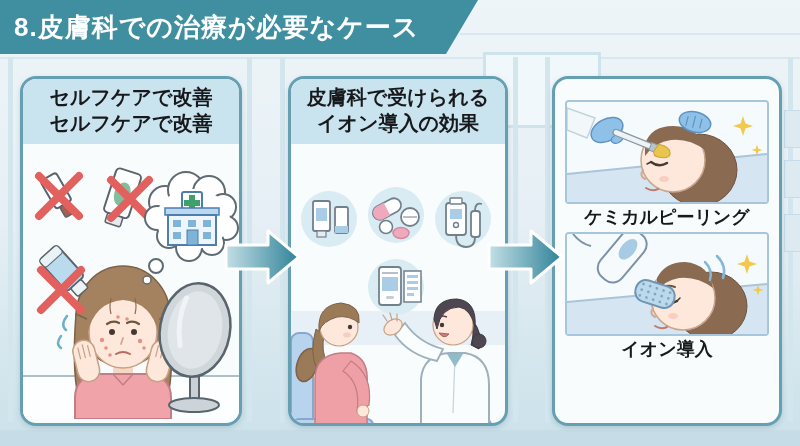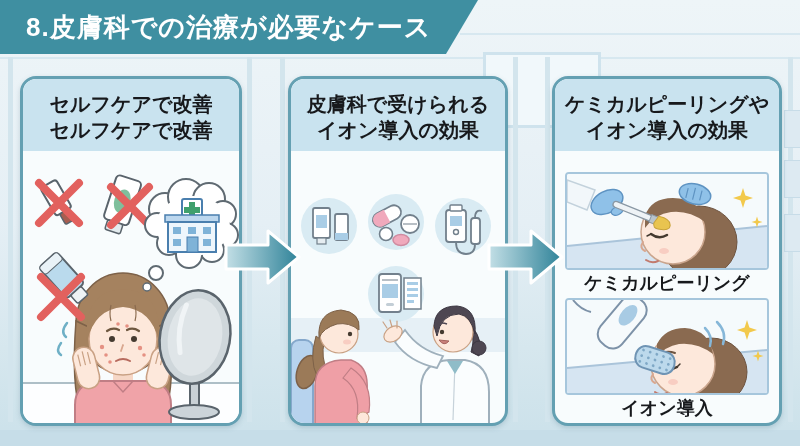--- a/index.html
+++ b/index.html
@@ -10,30 +10,30 @@
   .wall-line-h{position:absolute;height:2px;background:#d7e8f0;z-index:0;}
   .wall-band-v{position:absolute;width:5px;background:#d3e5ed;z-index:0;}
   .wall-frame{position:absolute;left:483px;top:52px;width:112px;height:70px;
     background:#f1f8fb;border:3px solid #cfe3ed;z-index:0;}
   .wall-slat{position:absolute;left:784px;width:16px;height:36px;background:#ddeaf2;
     border:1px solid #c7dce8;z-index:0;}
   .floor{position:absolute;left:0;top:430px;width:800px;height:16px;background:#c6dde8;z-index:0;}
   
   .banner{position:absolute;left:0;top:0;width:478px;height:54px;background:#3f8fa1;
     clip-path:polygon(0 0,100% 0,calc(100% - 32px) 100%,0 100%);
-    display:flex;align-items:center;padding-left:26px;box-sizing:border-box;z-index:6;}
+    display:flex;align-items:center;padding-left:14px;box-sizing:border-box;z-index:6;}
   .banner span{color:#ffffff;font-size:26px;font-weight:bold;letter-spacing:1px;}
   
   .panel{position:absolute;top:76px;height:350px;background:#f8fcfd;border:3px solid #64a0b2;
     border-radius:16px;box-sizing:border-box;box-shadow:0 2px 5px rgba(80,120,140,.25);
     display:flex;flex-direction:column;z-index:2;overflow:hidden;}
   .panel1{left:20px;width:222px;}
   .panel2{left:288px;width:220px;gap:39px;}
   .panel3{left:552px;width:230px;}
-  .panel-header{background:#c9e3ef;text-align:center;padding:12px 2px 8px;border-radius:12px 12px 0 0;}
+  .panel-header{background:#c9e3ef;text-align:center;padding:5px 2px 8px;border-radius:12px 12px 0 0;}
   .panel-header div{font-size:20px;font-weight:bold;color:#17191c;line-height:26px;}
   .panel-body{flex:1;position:relative;overflow:hidden;}
   .panel-body svg{display:block;}
   
   .p3-body{display:flex;flex-direction:column;align-items:center;padding-top:21px;}
   .photo-frame{width:200px;height:100px;border:2px solid #a6c6dc;border-radius:4px;
     overflow:hidden;background:#f5fafc;}
   .caption{font-size:18px;font-weight:bold;color:#17191c;line-height:25px;margin:1px 0 2px;}
   
   .arrow{position:absolute;top:226px;width:78px;height:62px;z-index:4;}
@@ -280,24 +280,20 @@
         <linearGradient id="grad-a2" x1="0" y1="0" x2="1" y2="0">
           <stop offset="0" stop-color="#c3dfe6"></stop>
             <stop offset="1" stop-color="#2e8298"></stop>
         </linearGradient>
       </defs>
       <path d="M2 19 L44 19 L44 5 L75 31 L44 57 L44 43 L2 43 Z" fill="url(#grad-a2)" stroke="#ffffff" stroke-width="3" stroke-linejoin="round"></path>
     </svg>
   </div>
 
   <section class="panel panel3">
-    <header class="panel-header">
-      <div>ケミカルピーリングや</div>
-      <div>イオン導入の効果</div>
-    </header>
     <div class="panel-body p3-body">
       <div class="photo-frame">
         <svg width="200" height="100" viewBox="0 0 200 100">
           <rect width="200" height="100" fill="#f5fafc"></rect>
           <path d="M0,72 L200,52 L200,100 L0,100 Z" fill="#d6e5f2"></path>
           <path d="M0,72 L200,52" stroke="#aac4da" stroke-width="2" fill="none"></path>
           <ellipse cx="132" cy="68" rx="38" ry="36" fill="#8a6a50" stroke="#6e5440" stroke-width="1"></ellipse>
           <circle cx="106" cy="58" r="32" fill="#fde8db" stroke="#caa58d" stroke-width="1.5"></circle>
           <path d="M78,42 Q84,24 106,24 Q132,24 138,48 Q122,36 104,38 Q88,40 78,54 Z" fill="#8a6a50"></path>
           <path d="M82,48 Q90,44 98,47" stroke="#6e5440" stroke-width="2" fill="none" stroke-linecap="round"></path>

